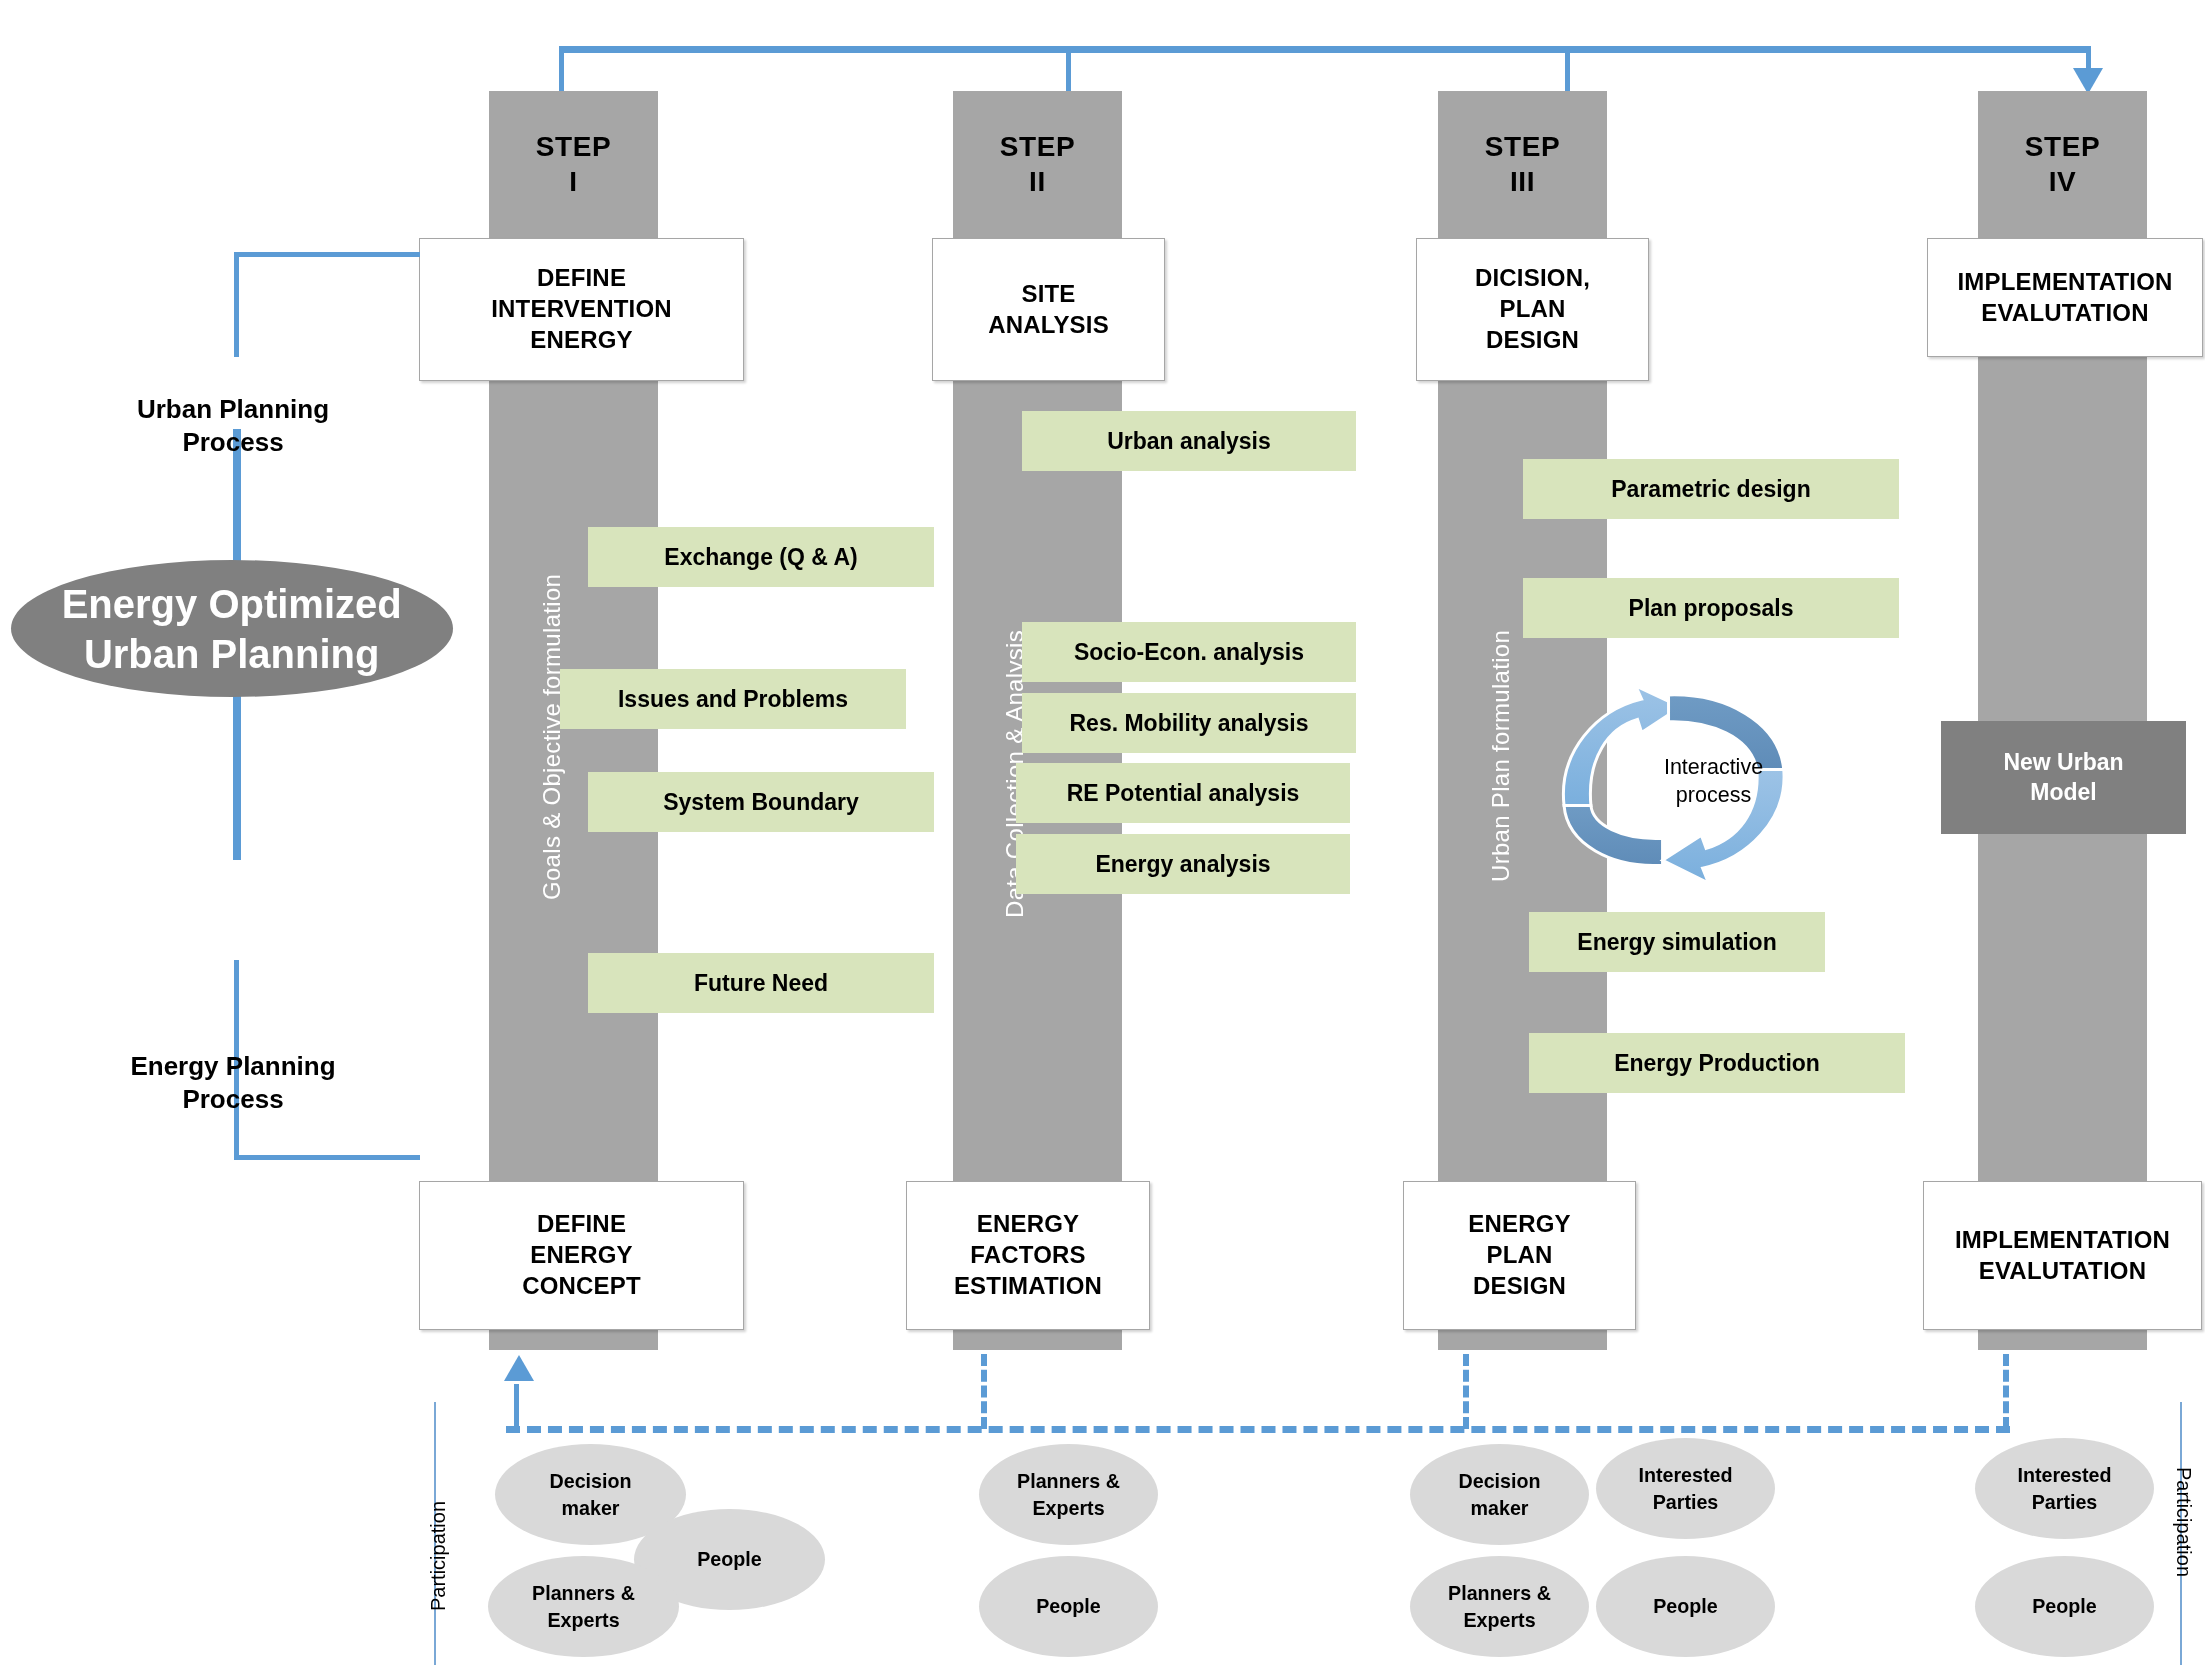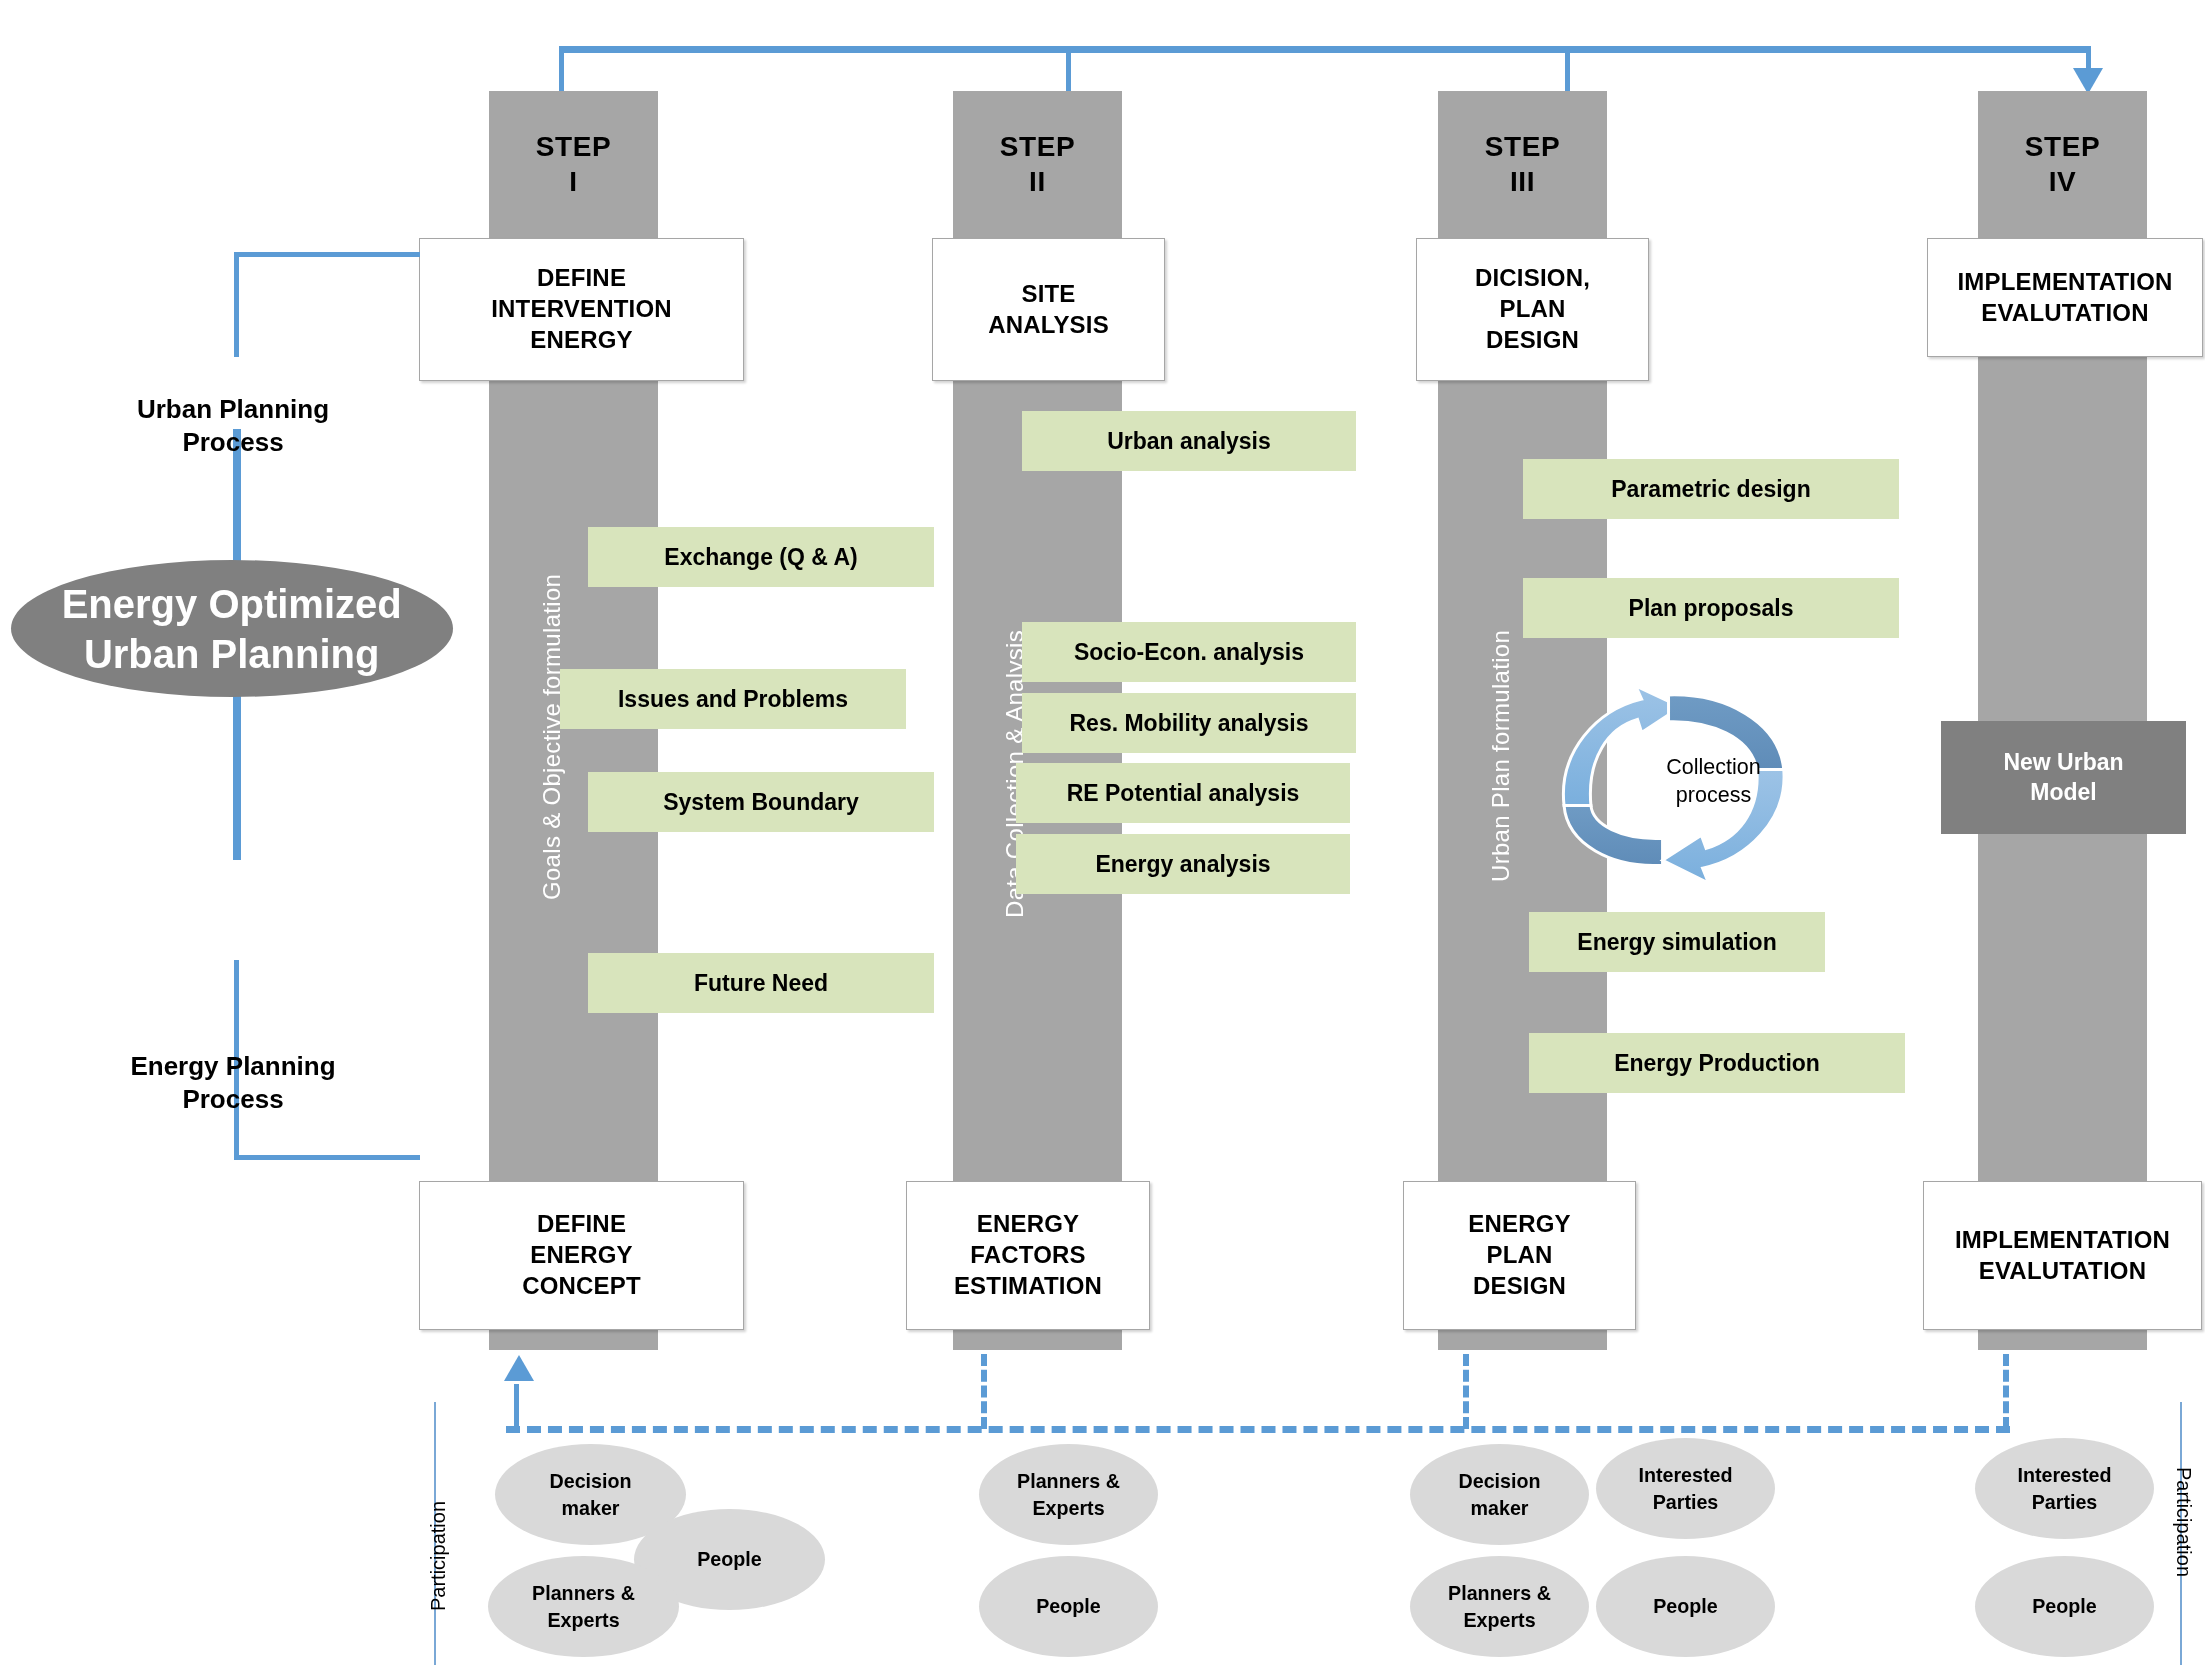--- a/index.html
+++ b/index.html
@@ -263,21 +263,21 @@
              C 115 70, 78 120, 85 200 Z" fill="url(#lightBlue)" stroke="#ffffff" stroke-width="5"></path>
 
     <path d="M40 200 C 45 265, 120 305, 205 300 L 205 255 C 135 258, 88 232, 85 200 Z" fill="url(#darkBlue)" stroke="#ffffff" stroke-width="5"></path>
 
     <path d="M215 15 C 310 12, 400 60, 408 140 L 363 140 C 352 85, 285 58, 215 60 Z" fill="url(#darkBlue)" stroke="#ffffff" stroke-width="5"></path>
 
     <path d="M408 140 C 415 225, 345 290, 272 305 L 282 330 L 205 292 L 270 250 L 278 272
              C 330 256, 368 212, 363 140 Z" fill="url(#lightBlue)" stroke="#ffffff" stroke-width="5"></path>
   </svg>
   <div class="interactive-label" style="left:1636px;top:719px;width:155px;">
-    <div>Collection</div>
+    <div>Interactive</div>
     <div>process</div>
   </div>
 
   <div class="abs dark-box" style="left:1941px;top:686px;width:245px;height:113px;">
     <div>
       <div>New Urban</div>
       <div>Model</div>
     </div>
   </div>
 

